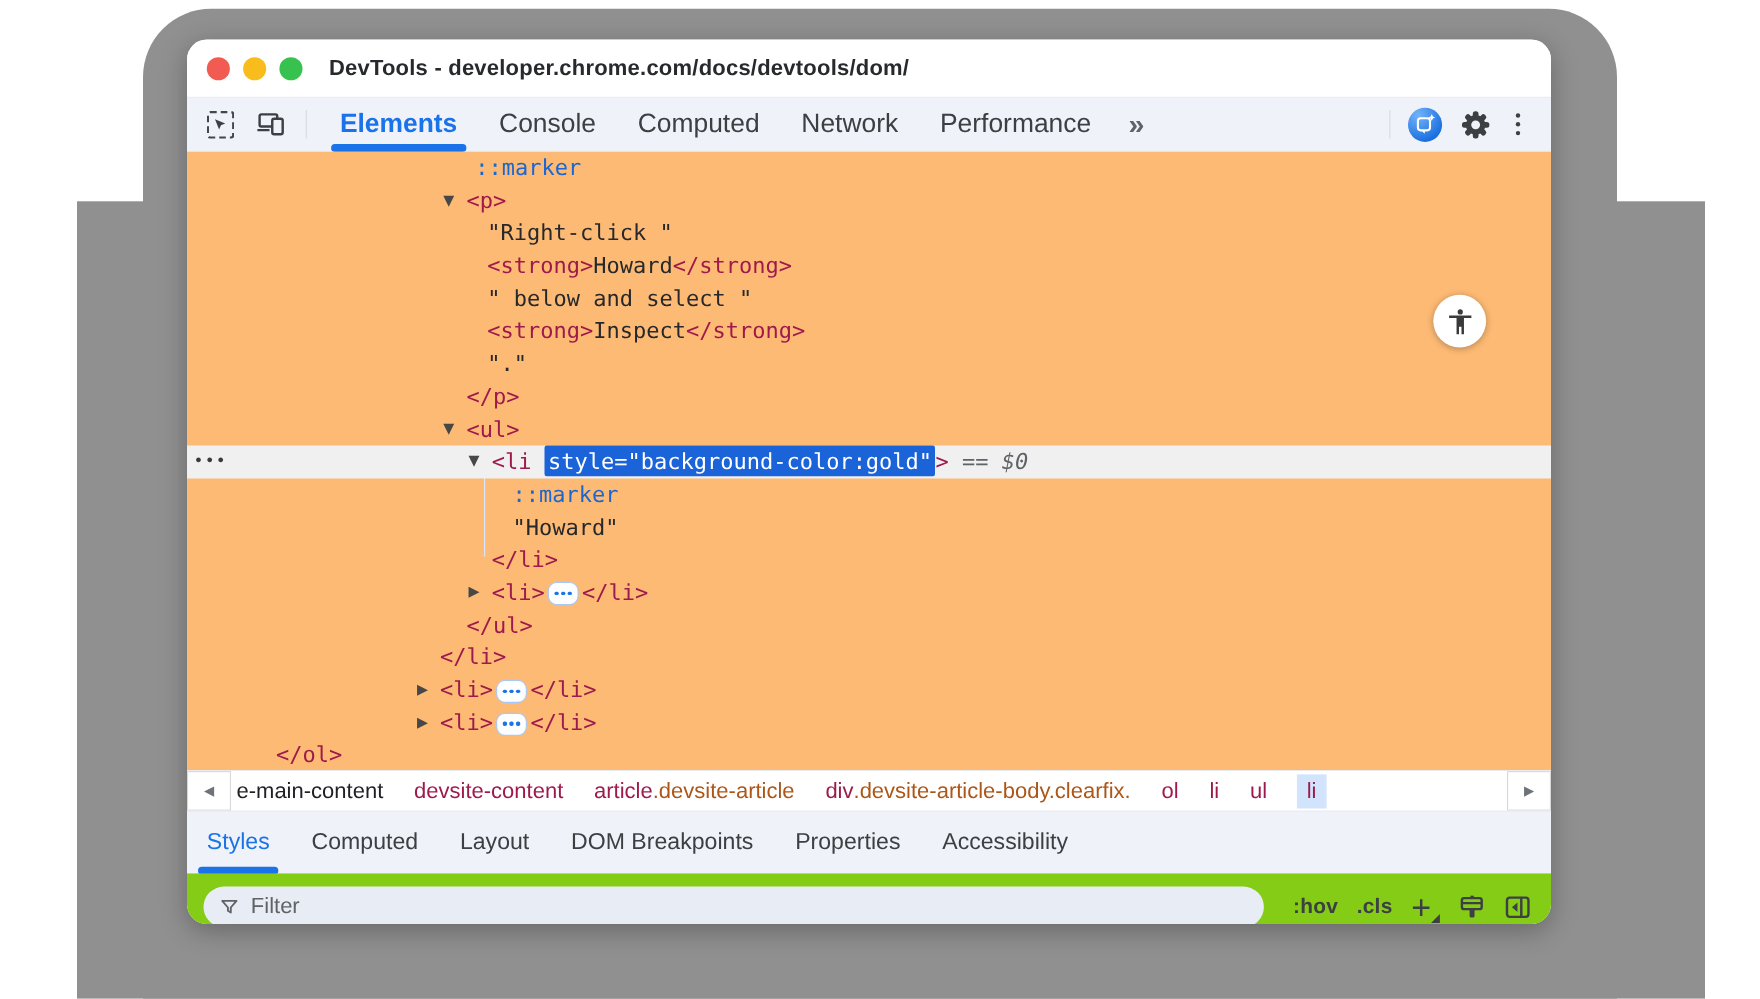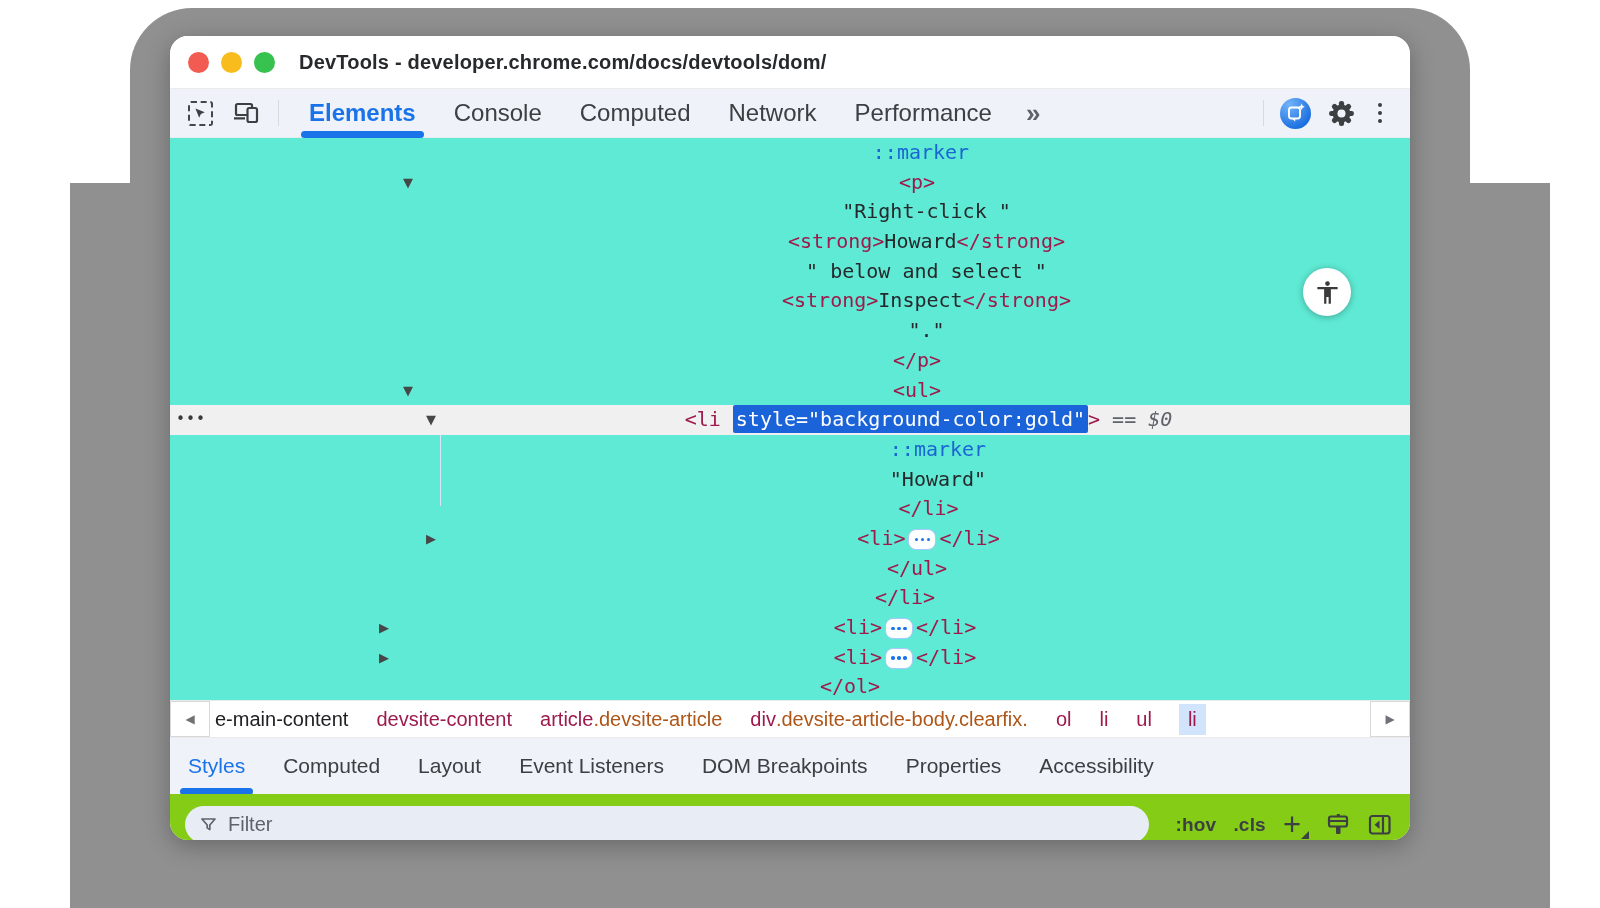--- a/index.html
+++ b/index.html
@@ -37,22 +37,22 @@
   .more-tabs{font-size:26px;color:#5f6368;margin-left:34px;letter-spacing:-2px;cursor:pointer;font-weight:bold;}
   .tb-right{margin-left:auto;display:flex;align-items:center;gap:16px;padding-right:22px;}
   .ai-circle{width:31px;height:31px;border-radius:50%;
        background:radial-gradient(circle at 30% 22%, #72b3fa, #1b6fe0 75%);
        display:flex;align-items:center;justify-content:center;cursor:pointer;}
   .gear{cursor:pointer;display:flex;}
   .kebab{display:flex;flex-direction:column;gap:3.5px;padding:2px 6px;cursor:pointer;}
   .kebab i{width:4.5px;height:4.5px;border-radius:50%;background:#3c4043;}
 
   
-  .tree{position:relative;height:562px;overflow:hidden;background:#5eead4;
-        font-family:"DejaVu Sans Mono", monospace;font-size:20px;text-align:center;}
+  .tree{position:relative;height:562px;overflow:hidden;background:#fdba74;
+        font-family:"DejaVu Sans Mono", monospace;font-size:20px;}
   .trow{position:relative;height:29.7px;line-height:29.7px;white-space:pre;cursor:default;}
   .trow:first-child{margin-top:-16px;}
   .trow.sel{background:#f0f0f1;}
   .arrow{position:absolute;font-size:13px;color:#474747;top:0;font-family:"DejaVu Sans", sans-serif;}
   .gutter{position:absolute;left:6px;top:0;font-size:15px;letter-spacing:1px;color:#3a3a3a;}
   .c-tag{color:#9e1a4c;}
   .c-plain{color:#26282b;}
   .c-pseudo{color:#1a66d2;}
   .c-hl{background:#1a63d9;color:#fff;padding:2px 3px;border-radius:2px;}
   .c-muted{color:#5f6368;}
@@ -176,21 +176,21 @@
       <div class="trow" style="padding-left: 254px;"><span class="arrow" style="left: 233px;">▼</span><span class="c-tag">&lt;ul&gt;</span></div>
       <div class="trow sel" style="padding-left: 277px;"><span class="gutter">•••</span><span class="arrow" style="left: 256px;">▼</span><span class="c-tag">&lt;li</span><span class="c-plain"> </span><span class="c-hl">style="background-color:gold"</span><span class="c-tag">&gt;</span><span class="c-muted"> == </span><span class="c-var">$0</span></div>
       <div class="trow" style="padding-left: 296px;"><span class="c-pseudo">::marker</span></div>
       <div class="trow" style="padding-left: 296px;"><span class="c-plain">"Howard"</span></div>
       <div class="trow" style="padding-left: 277px;"><span class="c-tag">&lt;/li&gt;</span></div>
       <div class="trow" style="padding-left: 277px;"><span class="arrow" style="left: 256px;">▶</span><span class="c-tag">&lt;li&gt;</span><span class="badge"><i></i><i></i><i></i></span><span class="c-tag">&lt;/li&gt;</span></div>
       <div class="trow" style="padding-left: 254px;"><span class="c-tag">&lt;/ul&gt;</span></div>
       <div class="trow" style="padding-left: 230px;"><span class="c-tag">&lt;/li&gt;</span></div>
       <div class="trow" style="padding-left: 230px;"><span class="arrow" style="left: 209px;">▶</span><span class="c-tag">&lt;li&gt;</span><span class="badge"><i></i><i></i><i></i></span><span class="c-tag">&lt;/li&gt;</span></div>
       <div class="trow" style="padding-left: 230px;"><span class="arrow" style="left: 209px;">▶</span><span class="c-tag">&lt;li&gt;</span><span class="badge"><i></i><i></i><i></i></span><span class="c-tag">&lt;/li&gt;</span></div>
-      <div class="trow" style="padding-left: 120px;"><span class="c-tag">&lt;/ol&gt;</span></div>
+      <div class="trow" style="padding-left: 81px;"><span class="c-tag">&lt;/ol&gt;</span></div>
       <div class="a11y-fab">
         <svg width="27" height="27" viewBox="0 0 24 24">
           <path d="M12 2a2.1 2.1 0 1 1 0 4.2A2.1 2.1 0 0 1 12 2zm9 7h-6v13h-2v-6h-2v6H9V9H3V7h18v2z" fill="#3a3a3a"></path>
         </svg>
       </div>
     </div>
 
   <div class="crumbs">
     <span class="crumb-btn">◀</span>
     <div class="crumb-list" id="crumb-list">
@@ -221,21 +221,20 @@
           <span class="cr-tag">li</span>
         </span>
       </div>
     <span class="crumb-btn right">▶</span>
   </div>
 
   <div class="styles-tabs" id="styles-tabs">
       <span class="tab active">Styles<i class="tab-ind"></i></span>
       <span class="tab">Computed</span>
       <span class="tab">Layout</span>
-      <span class="tab">Event Listeners</span>
       <span class="tab">DOM Breakpoints</span>
       <span class="tab">Properties</span>
       <span class="tab">Accessibility</span>
     </div>
 
   <div class="filterbar">
     <div class="filter-pill">
       <svg width="16" height="14" viewBox="0 0 16 14">
         <path d="M1,1 h13 l-5.2,6 v4.6 l-2.6,-1.7 V7 Z" fill="none" stroke="#5f6368" stroke-width="1.7" stroke-linejoin="round"></path>
       </svg>

